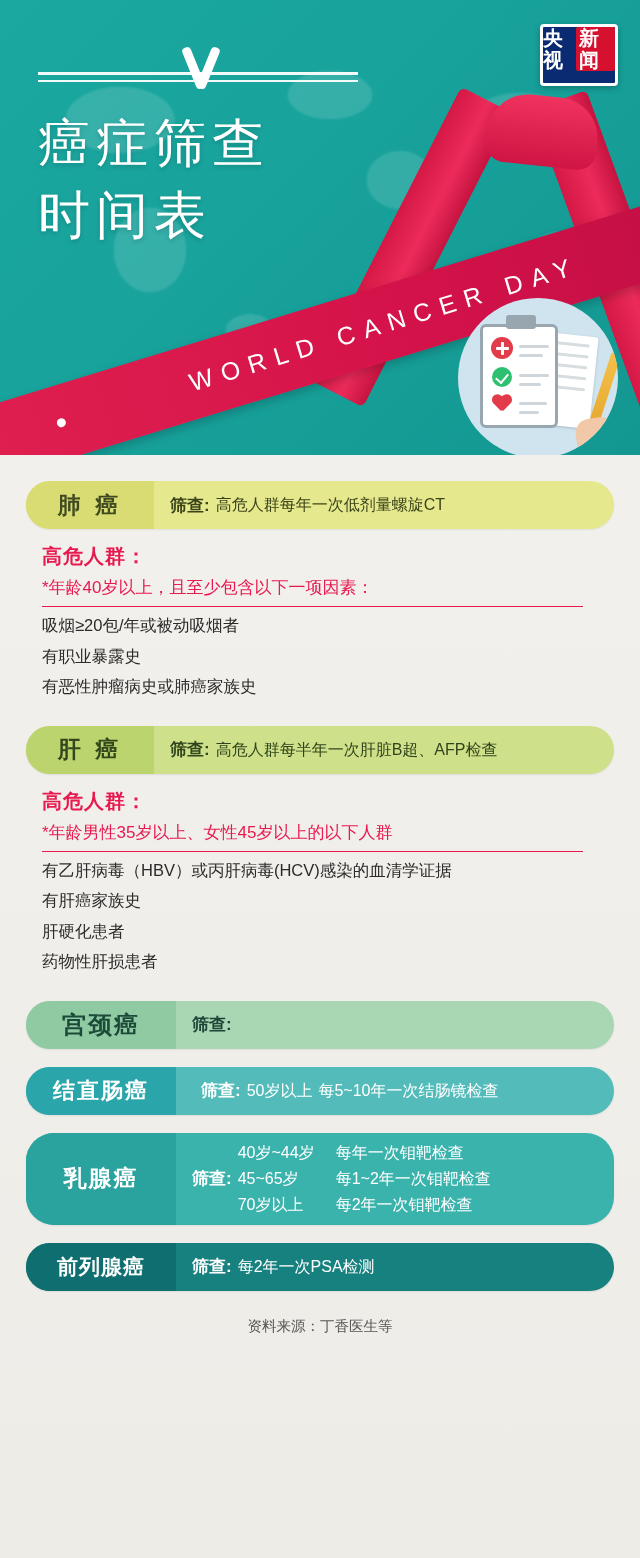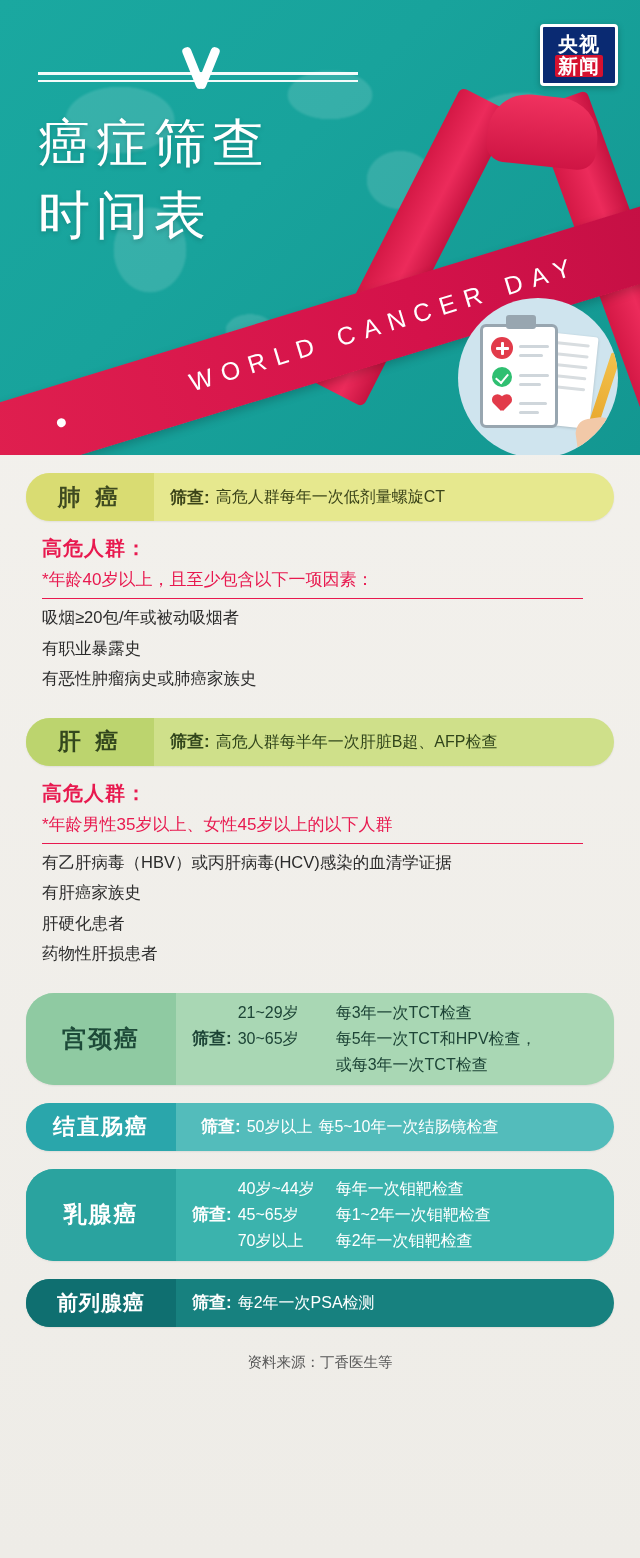--- a/index.html
+++ b/index.html
@@ -64,21 +64,21 @@
     text-shadow: 0 2px 5px rgba(0,0,0,.18);
   }
   .poster-title .l2 { display: block; }
 
   .logo-box {
     position: absolute; right: 22px; top: 24px;
     width: 78px; height: 62px;
     background: #0a2a72;
     border: 3px solid #fff;
     border-radius: 4px;
-    display: flex; flex-direction: column; align-items: center; justify-content: center;
+    display: flex; flex-direction: row; align-items: flex-start; justify-content: center;
     box-shadow: 0 2px 6px rgba(0,0,0,.25);
   }
   .logo-box .l1 { color:#fff; font-size: 20px; font-weight: bold; letter-spacing:1px; line-height:1.1;}
   .logo-box .l2 { color:#fff; font-size: 20px; font-weight: bold; letter-spacing:1px; line-height:1.1; background:#d5112f; padding:0 3px; border-radius:2px;}
 
   
   .awareness {
     position: absolute; left: 340px; top: 90px; width: 300px; height: 380px;
   }
   .aw-band {
@@ -178,21 +178,21 @@
     content:""; position:absolute; left:0; bottom:-10px; width:0;height:0;
     border-left:5px solid transparent; border-right:5px solid transparent;
     border-top:11px solid #f0d8b4;
   }
   .hand {
     position:absolute; right:2px; bottom:6px; width:40px; height:34px;
     background:#f2c9a8; border-radius:14px 14px 6px 6px; transform: rotate(-8deg);
   }
 
   
-  .content { position: relative; padding: 0 26px; }
+  .content { position: relative; padding: 8px 26px; }
 
   .bar {
     display: flex; align-items: stretch;
     border-radius: 24px; overflow: hidden;
     min-height: 48px;
     box-shadow: 0 1px 2px rgba(0,0,0,.07);
   }
   .bar .name {
     display: flex; align-items: center; justify-content: center;
     min-width: 128px; padding: 0 14px;
@@ -356,34 +356,20 @@
         <li>药物性肝损患者</li>
       </ul>
     </div>
 
     <div class="spacer-24"></div>
 
     <div class="bar cervix">
       <div class="name">宫颈癌</div>
       <div class="body">
         <span class="lbl">筛查:</span>
-        <div class="rows">
-          <div class="row2">
-            <span class="val age">21~29岁</span>
-            <span class="val">每3年一次TCT检查</span>
-          </div>
-          <div class="row2">
-            <span class="val age">30~65岁</span>
-            <span class="val">每5年一次TCT和HPV检查，</span>
-          </div>
-          <div class="row2">
-            <span class="val age"></span>
-            <span class="val">或每3年一次TCT检查</span>
-          </div>
-        </div>
       </div>
     </div>
 
     <div class="spacer-18"></div>
 
     <div class="bar colorectal">
       <div class="name">结直肠癌</div>
       <div class="body">
         <span class="lbl">筛查:</span>
         <span class="val age">50岁以上</span>

